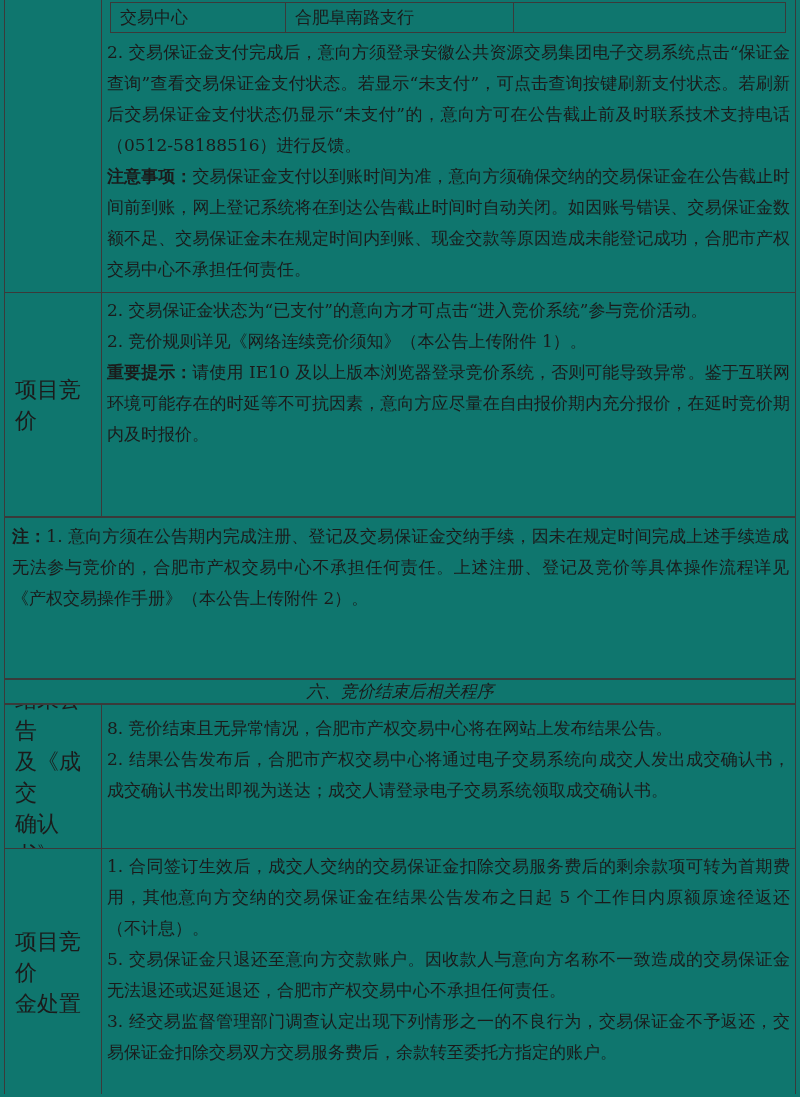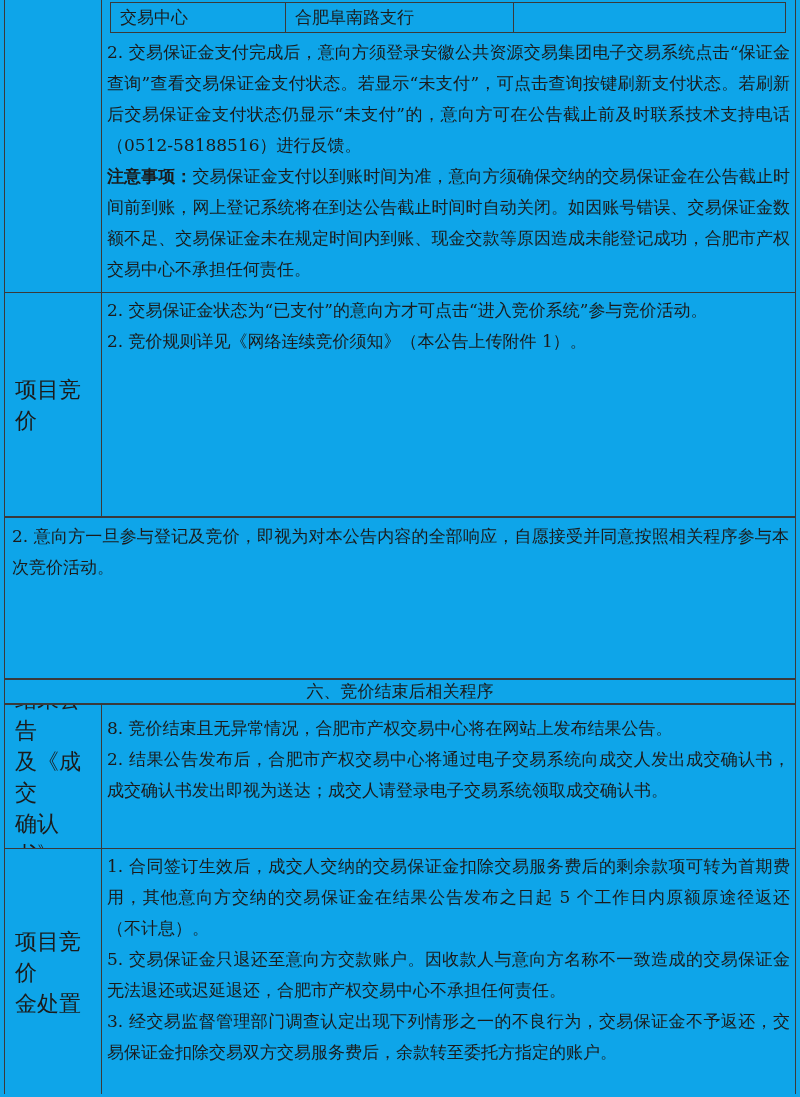--- a/index.html
+++ b/index.html
@@ -2,21 +2,21 @@
 <html><head>
 <meta charset="utf-8">
 <style>
   * { margin: 0; padding: 0; box-sizing: border-box; }
   html, body { background: #ffffff; }
   body {
     width: 800px; height: 1097px; overflow: hidden;
     font-family: "DejaVu Serif", "Liberation Serif", serif;
     color: #1b1b1b;
   }
-  .page { position: relative; width: 800px; height: 1097px; background: #0ea5e9; }
+  .page { position: relative; width: 800px; height: 1097px; background: #0f766e; }
   .doc-table {
     position: absolute; top: 0; left: 4px; width: 792px; height: 1094px;
     border-left: 1px solid #3a3a3a; border-right: 1px solid #3a3a3a;
     overflow: hidden;
   }
   .trow { display: flex; width: 100%; border-bottom: 1px solid #3a3a3a; overflow: hidden; }
   .trow.hb { border-bottom-width: 2px; }
   .label-cell {
     width: 97px; flex: 0 0 97px;
     border-right: 1px solid #3a3a3a;
@@ -39,21 +39,21 @@
   }
   .bank-table td.c1 { width: 175px; }
   .bank-table td.c2 { width: 228px; }
   .full-cell { flex: 1 1 auto; padding: 3px 6px 0 7px; overflow: hidden; }
   .section-header-row { display: block; text-align: center; }
   .section-header-row .hdr { font-size: 17px; line-height: 22px; }
   
   .r-deposit { height: 293px; }
   .r-bidding { height: 225px; }
   .r-note    { height: 162px; }
-  .r-header  { height: 25px; }
+  .r-header  { height: 25px; font-style: italic; }
   .r-result  { height: 144px; }
   .r-disposal{ height: 249px; }
 </style>
 </head>
 <body>
 
 <div class="page">
   <div class="doc-table">
 
     <div class="trow r-deposit">
@@ -71,26 +71,27 @@
         <p class="para" style="margin-top:4px"><span>2. 交易保证金支付完成后，意向方须登录安徽公共资源交易集团电子交易系统点击“保证金查询”查看交易保证金支付状态。若显示“未支付”，可点击查询按键刷新支付状态。若刷新后交易保证金支付状态仍显示“未支付”的，意向方可在公告截止前及时联系技术支持电话（0512-58188516）进行反馈。</span></p>
         <p class="para"><b>注意事项：</b><span>交易保证金支付以到账时间为准，意向方须确保交纳的交易保证金在公告截止时间前到账，网上登记系统将在到达公告截止时间时自动关闭。如因账号错误、交易保证金数额不足、交易保证金未在规定时间内到账、现金交款等原因造成未能登记成功，合肥市产权交易中心不承担任何责任。</span></p>
       </div>
     </div>
 
     <div class="trow hb r-bidding">
       <div class="label-cell">项目竞价</div>
       <div class="content-cell">
         <p class="para"><span>2. 交易保证金状态为“已支付”的意向方才可点击“进入竞价系统”参与竞价活动。</span></p>
         <p class="para"><span>2. 竞价规则详见《网络连续竞价须知》（本公告上传附件 1）。</span></p>
+        <p class="para"><b>重要提示：</b><span>请使用 IE10 及以上版本浏览器登录竞价系统，否则可能导致异常。鉴于互联网环境可能存在的时延等不可抗因素，意向方应尽量在自由报价期内充分报价，在延时竞价期内及时报价。</span></p>
       </div>
     </div>
 
     <div class="trow hb r-note">
       <div class="full-cell">
-        <p class="para"><span>2. 意向方一旦参与登记及竞价，即视为对本公告内容的全部响应，自愿接受并同意按照相关程序参与本次竞价活动。</span></p>
+        <p class="para"><b>注：</b><span>1. 意向方须在公告期内完成注册、登记及交易保证金交纳手续，因未在规定时间完成上述手续造成无法参与竞价的，合肥市产权交易中心不承担任何责任。上述注册、登记及竞价等具体操作流程详见《产权交易操作手册》（本公告上传附件 2）。</span></p>
       </div>
     </div>
 
     <div class="trow hb r-header section-header-row">
       <div class="hdr">六、竞价结束后相关程序</div>
     </div>
 
     <div class="trow r-result">
       <div class="label-cell">结果公告
 及《成交

